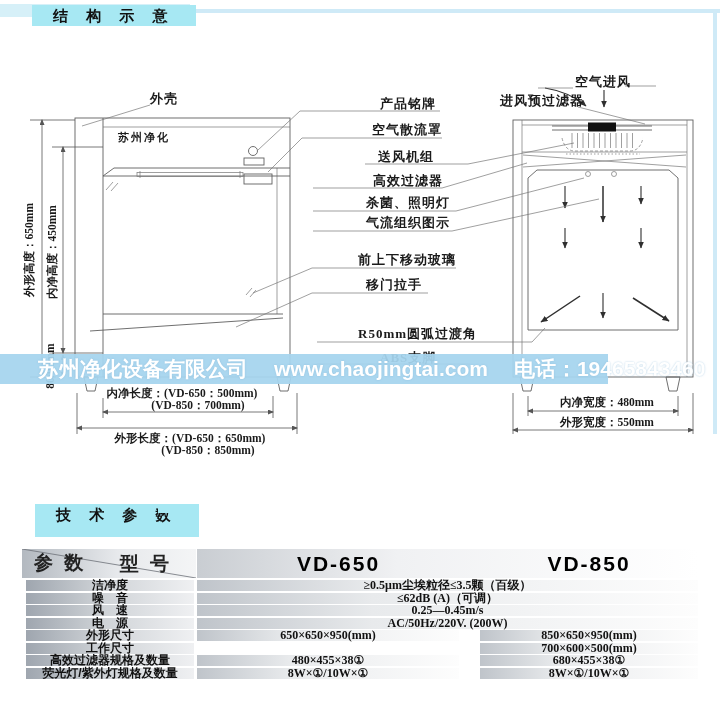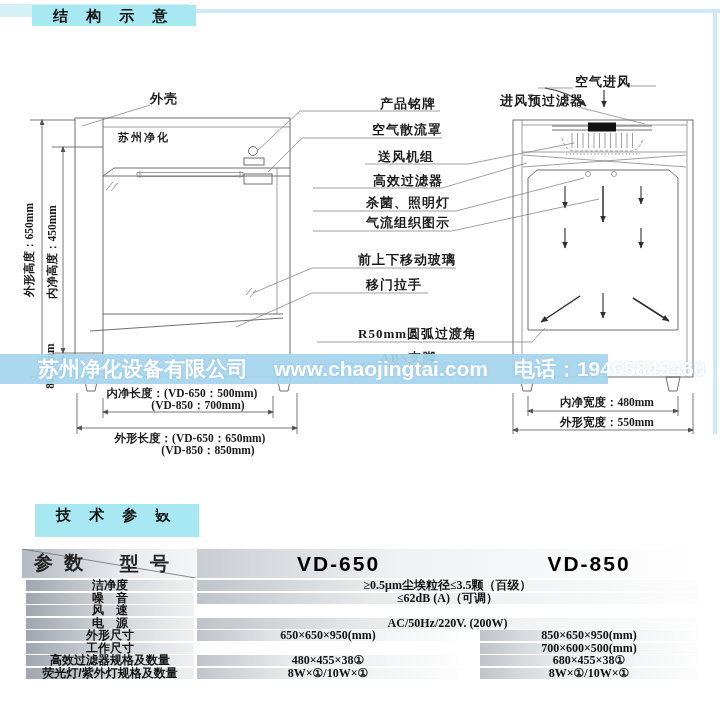--- a/index.html
+++ b/index.html
@@ -234,20 +234,21 @@
   <div class="trow" style="top:580px">
     <div class="tlabel">洁净度</div>
     <div class="tval vspan">≥0.5μm尘埃粒径≤3.5颗（百级）</div>
   </div>
   <div class="trow" style="top:592.5px">
     <div class="tlabel">噪　音</div>
     <div class="tval vspan">≤62dB (A)（可调）</div>
   </div>
   <div class="trow" style="top:605px">
     <div class="tlabel">风　速</div>
+    <div class="tval vspan">0.25—0.45m/s</div>
   </div>
   <div class="trow" style="top:617.5px">
     <div class="tlabel">电　源</div>
     <div class="tval vspan">AC/50Hz/220V. (200W)</div>
   </div>
   <div class="trow" style="top:630px">
     <div class="tlabel">外形尺寸</div>
     <div class="tval v1">650×650×950(mm)</div>
     <div class="tval v2">850×650×950(mm)</div>
   </div>

